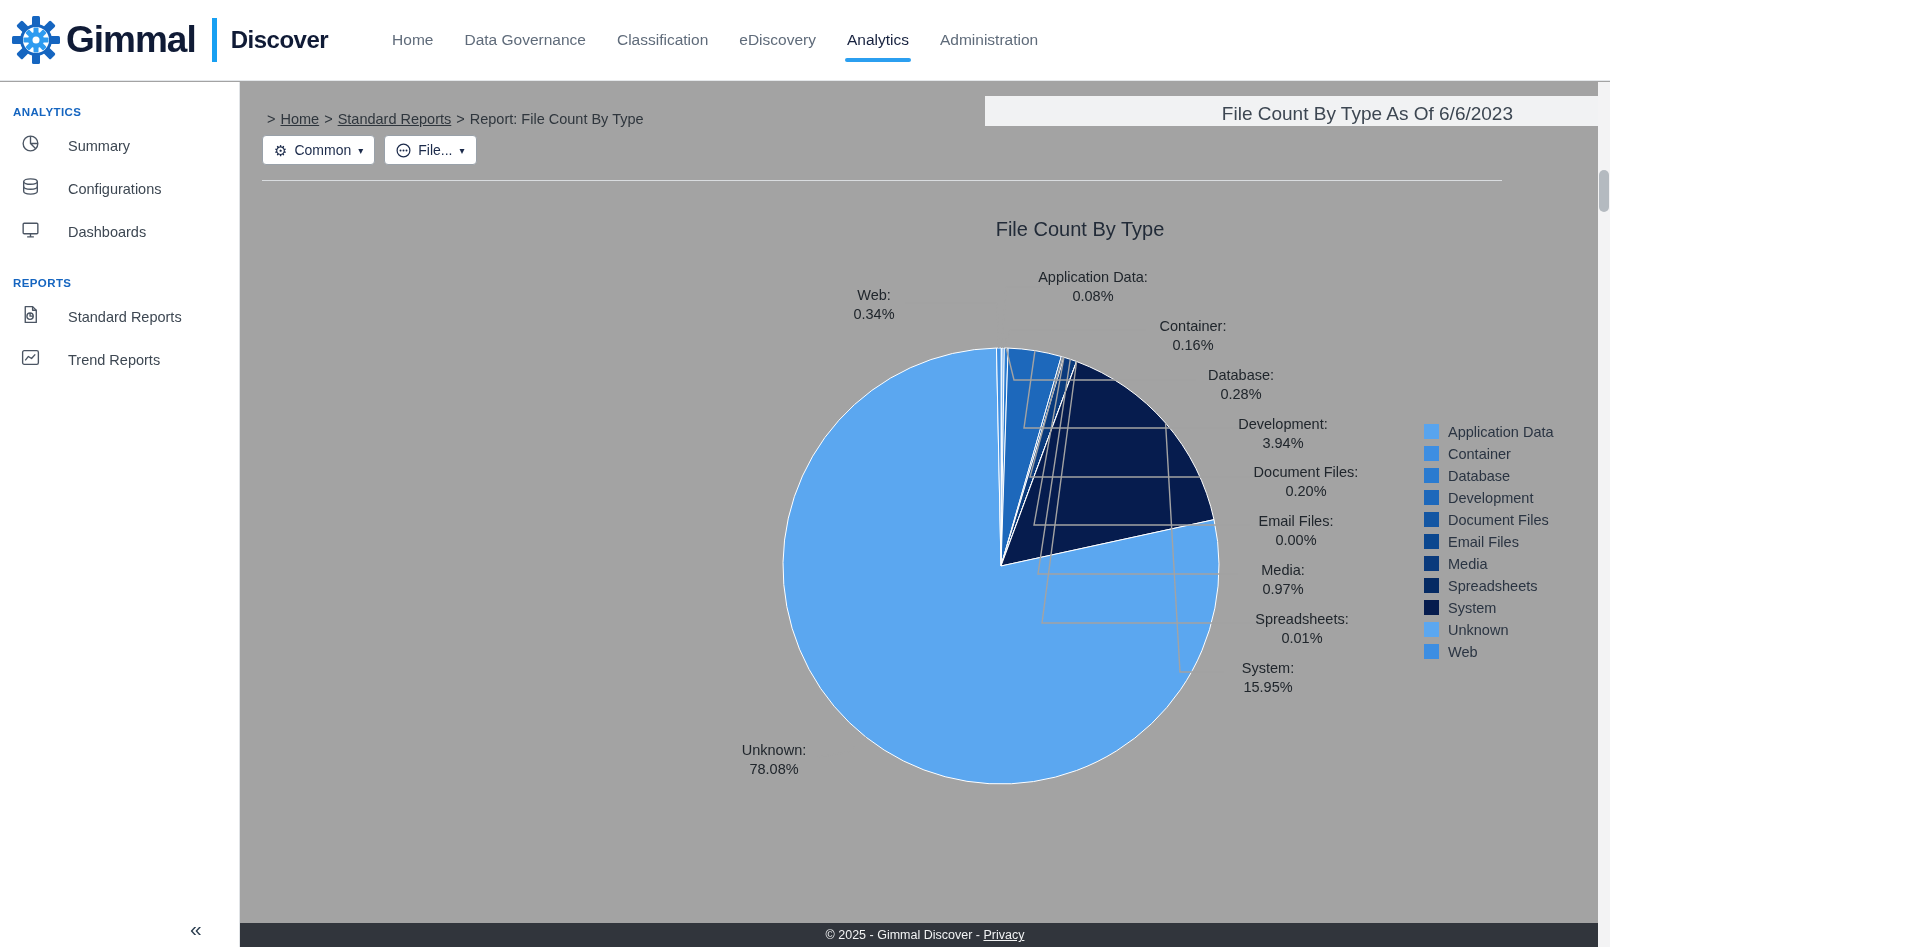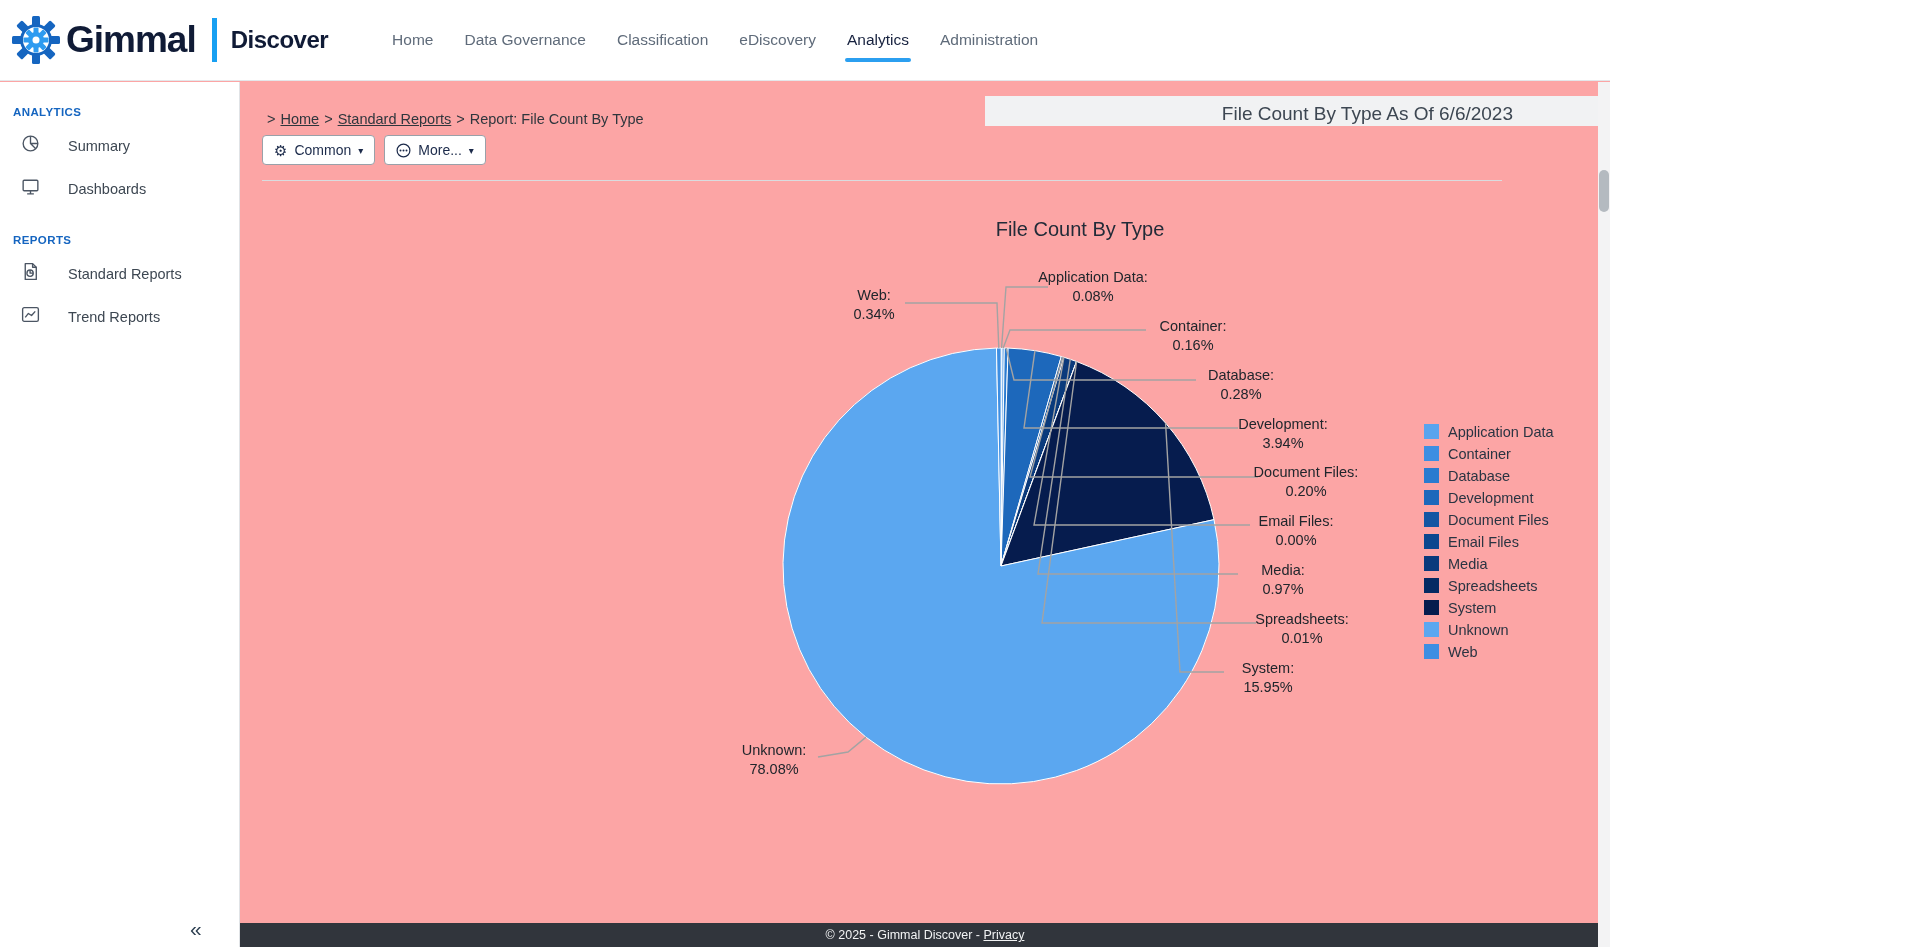--- a/index.html
+++ b/index.html
@@ -1,17 +1,17 @@
 <!DOCTYPE html>
 <html><head>
 <meta charset="utf-8">
 <style>
   * { margin:0; padding:0; box-sizing:border-box; }
   html,body { font-family:"Liberation Sans","DejaVu Sans",sans-serif; background:#fff; }
-  .page { position:relative; width:1610px; height:947px; overflow:hidden; background:#fca5a5; }
+  .page { position:relative; width:1610px; height:947px; overflow:hidden; background:#a3a3a3; }
 
   
   .header { position:absolute; left:0; top:0; width:1919px; height:81px; background:#fff;
             border-bottom:1px solid #e4e7ea; display:flex; align-items:center; z-index:5; }
   .brand { display:flex; align-items:center; margin-left:10px; }
   .brand-gear { position:relative; width:52px; height:52px; margin-right:4px; }
   .brand-name { font-size:37px; font-weight:700; color:#101b36; letter-spacing:-1px; }
   .brand-bar { width:5px; height:44px; background:#18a0f2; margin:0 14px 0 16px; }
   .brand-product { font-size:24px; font-weight:700; color:#101b36; letter-spacing:-0.5px; }
   .nav { display:flex; align-items:center; gap:27px; margin-left:62px; }
@@ -142,20 +142,28 @@
         <div class="side-section-title">ANALYTICS</div>
         <div class="side-item">
           <span><svg width="21" height="21" viewBox="0 0 20 20" fill="none" stroke="#4b5563" stroke-width="1.3" stroke-linejoin="round">
               <circle cx="10" cy="10" r="7"></circle>
               <path d="M10 3v7h7M10 10l5 5"></path>
             </svg></span>
           <span class="side-label">Summary</span>
         </div>
         <div class="side-item">
           <span><svg width="21" height="21" viewBox="0 0 20 20" fill="none" stroke="#4b5563" stroke-width="1.3" stroke-linejoin="round">
+              <ellipse cx="10" cy="5.3" rx="6.5" ry="2.6"></ellipse>
+              <path d="M3.5 5.3v9.3c0 1.5 2.9 2.6 6.5 2.6s6.5-1.1 6.5-2.6V5.3"></path>
+              <path d="M3.5 10c0 1.5 2.9 2.6 6.5 2.6s6.5-1.1 6.5-2.6"></path>
+            </svg></span>
+          <span class="side-label">Configurations</span>
+        </div>
+        <div class="side-item">
+          <span><svg width="21" height="21" viewBox="0 0 20 20" fill="none" stroke="#4b5563" stroke-width="1.3" stroke-linejoin="round">
               <rect x="3" y="4" width="14" height="10" rx="1"></rect>
               <path d="M10 14v2.6M6.8 17h6.4"></path>
             </svg></span>
           <span class="side-label">Dashboards</span>
         </div>
         <div class="side-section-title">REPORTS</div>
         <div class="side-item">
           <span><svg width="21" height="21" viewBox="0 0 20 20" fill="none" stroke="#4b5563" stroke-width="1.3" stroke-linejoin="round">
               <path d="M5 2.5h7l3.5 3.5v11.5H5z"></path>
               <path d="M12 2.5V6h3.5"></path>
@@ -187,21 +195,21 @@
     </div>
     <div class="tbtn">
       <span>
         <svg width="15" height="15" viewBox="0 0 15 15" style="display:block">
           <circle cx="7.5" cy="7.5" r="6.4" fill="none" stroke="#1b2a4a" stroke-width="1.2"></circle>
           <circle cx="4.5" cy="7.5" r="1" fill="#1b2a4a"></circle>
           <circle cx="7.5" cy="7.5" r="1" fill="#1b2a4a"></circle>
           <circle cx="10.5" cy="7.5" r="1" fill="#1b2a4a"></circle>
         </svg>
       </span>
-      <span>More...</span>
+      <span>File...</span>
       <span class="caret">▾</span>
     </div>
   </div>
 
   <div class="divider"></div>
 
   <div class="chart-title">File Count By Type</div>
   <svg class="chart-svg" id="pie-svg" width="1679" height="841" viewBox="240 82 1679 841">
       <path d="M 1001 566 L 1001 348 A 218 218 0 0 1 1002.0957829031826 348.00275400861346 Z" fill="#58A4EE" stroke="#ffffff" stroke-width="1"></path>
       <path d="M 1001 566 L 1002.0957829031826 348.00275400861346 A 218 218 0 0 1 1004.2872379654561 348.024785660024 Z" fill="#3D8EE2" stroke="#ffffff" stroke-width="1"></path>

